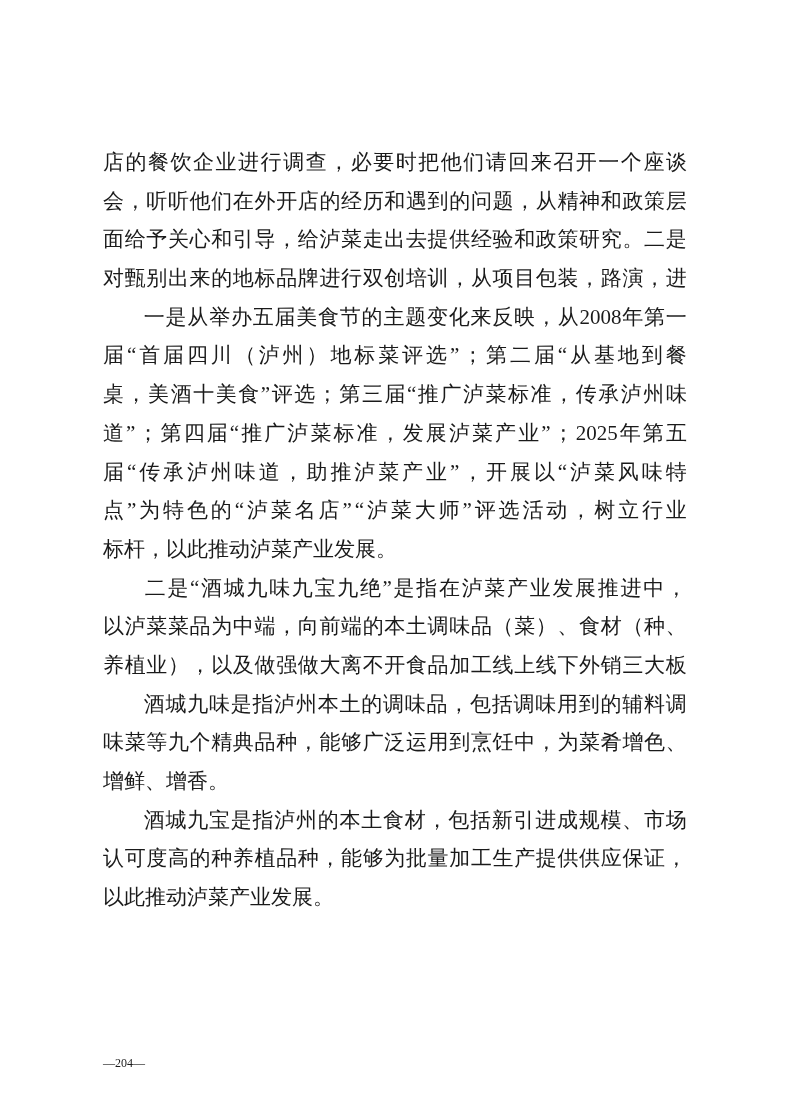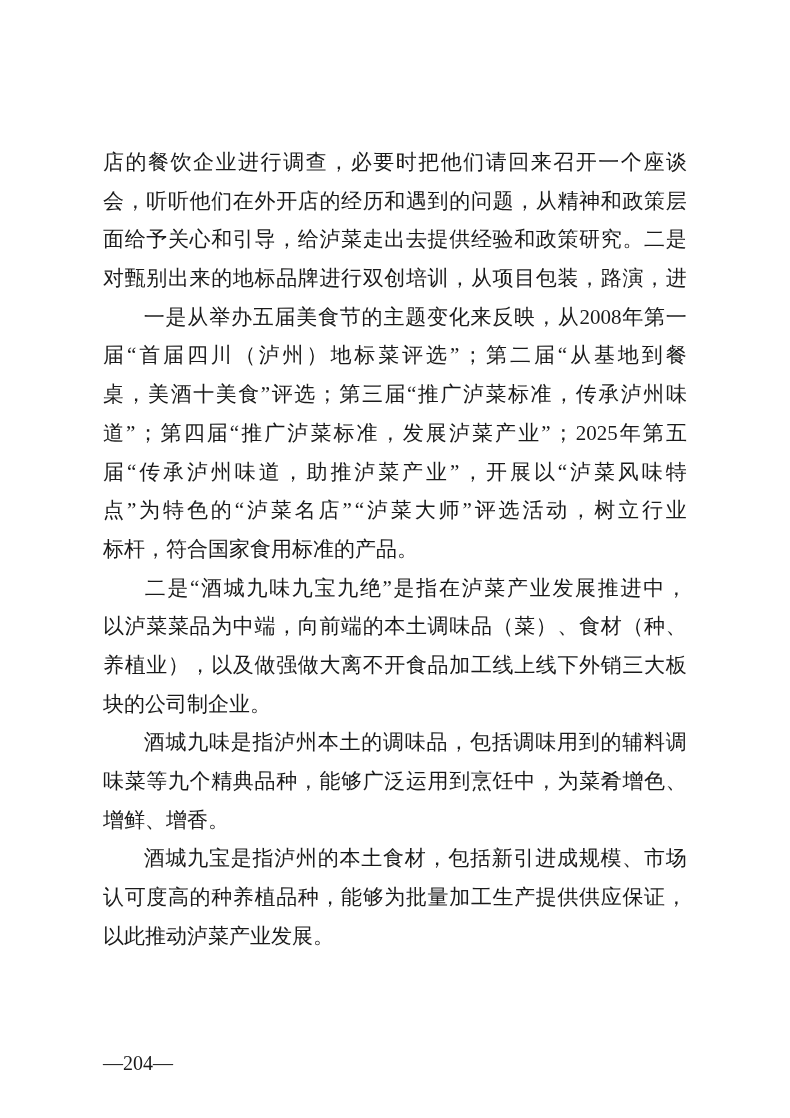--- a/index.html
+++ b/index.html
@@ -45,21 +45,21 @@
   }
   .indent-spacer {
     display: inline-block;
     width: 40px;
     flex: 0 0 40px;
   }
   .footer {
     position: absolute;
     left: 103px;
     top: 1048px;
-    font-size: 20px;
+    font-size: 12px;
     line-height: 30px;
     letter-spacing: 0;
     color: #1a1a1a;
   }
 </style>
 </head>
 <body>
 
 <div class="page">
   <div class="text-block" id="text-block">
@@ -343,21 +343,21 @@
           <span>评</span>
           <span>选</span>
           <span>活</span>
           <span>动</span>
           <span>，</span>
           <span>树</span>
           <span>立</span>
           <span>行</span>
           <span>业</span>
         </div>
-        <div class="line plain">标杆，符合国家食用标准的产品。</div>
+        <div class="line plain">标杆，以此推动泸菜产业发展。</div>
       </div>
       <div class="paragraph">
         <div class="line justify">
           <span class="indent-spacer"></span>
           <span>二</span>
           <span>是</span>
           <span>“</span>
           <span>酒</span>
           <span>城</span>
           <span>九</span>
@@ -432,21 +432,20 @@
           <span>线</span>
           <span>上</span>
           <span>线</span>
           <span>下</span>
           <span>外</span>
           <span>销</span>
           <span>三</span>
           <span>大</span>
           <span>板</span>
         </div>
-        <div class="line plain">块的公司制企业。</div>
       </div>
       <div class="paragraph">
         <div class="line justify">
           <span class="indent-spacer"></span>
           <span>酒</span>
           <span>城</span>
           <span>九</span>
           <span>味</span>
           <span>是</span>
           <span>指</span>

